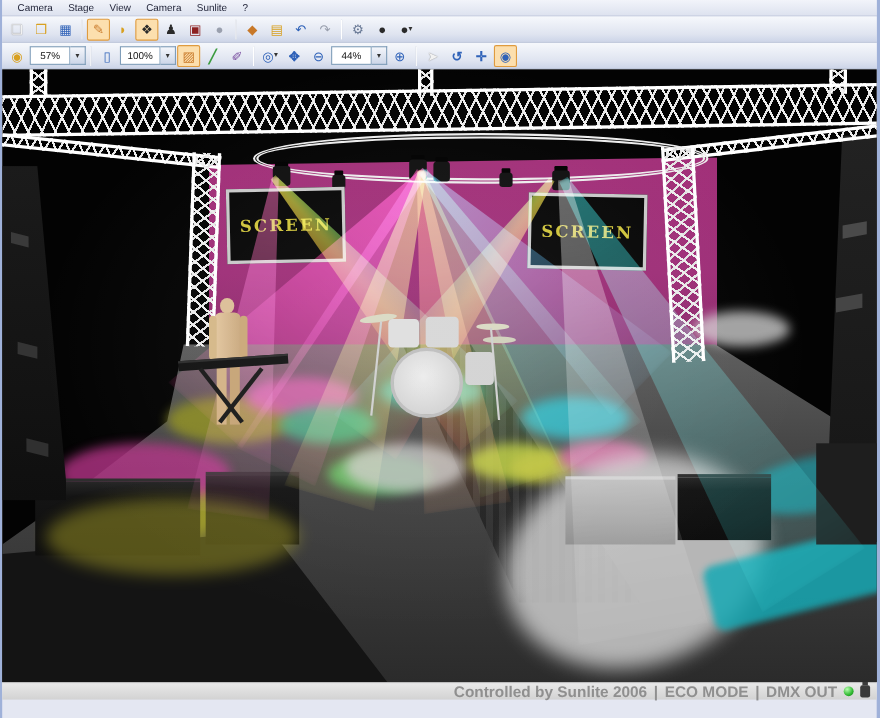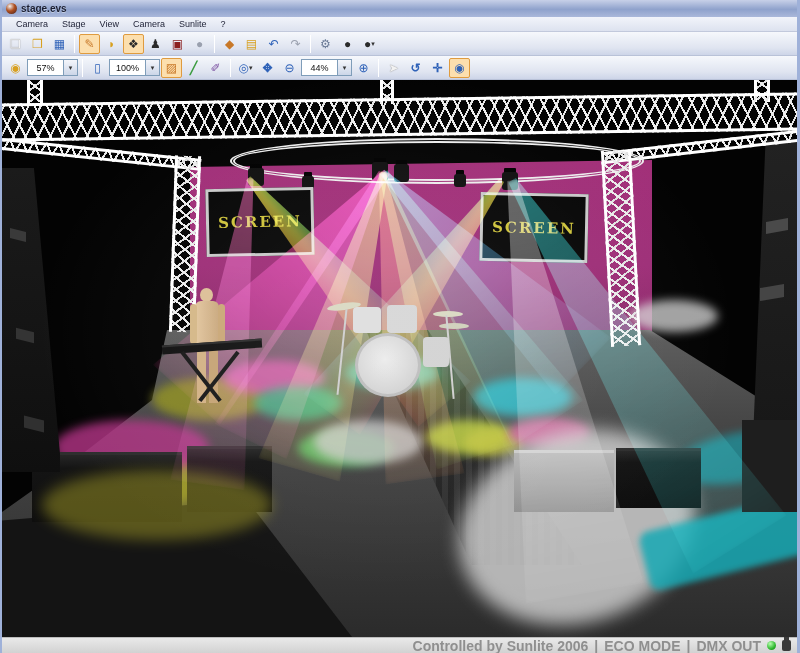--- a/index.html
+++ b/index.html
@@ -76,24 +76,20 @@
   .led { width:9px; height:9px; border-radius:50%;
          background:radial-gradient(circle at 35% 30%,#b8ffb0,#2fb82f 60%,#157015); }
   .usb { width:9px; height:11px; background:#3a3a3a; border-radius:2px; position:relative; }
   .usb:before { content:""; position:absolute; left:2px; top:-3px; width:5px; height:3px; background:#3a3a3a; }
 </style>
 </head>
 <body>
 
 <div class="window">
 
-  <div class="titlebar">
-    <div class="app-icon"></div>
-    <span class="title-text">stage.evs</span>
-  </div>
 
   <div class="menubar">
     <span class="menu-item">Camera</span>
     <span class="menu-item">Stage</span>
     <span class="menu-item">View</span>
     <span class="menu-item">Camera</span>
     <span class="menu-item">Sunlite</span>
     <span class="menu-item">?</span>
   </div>
 

